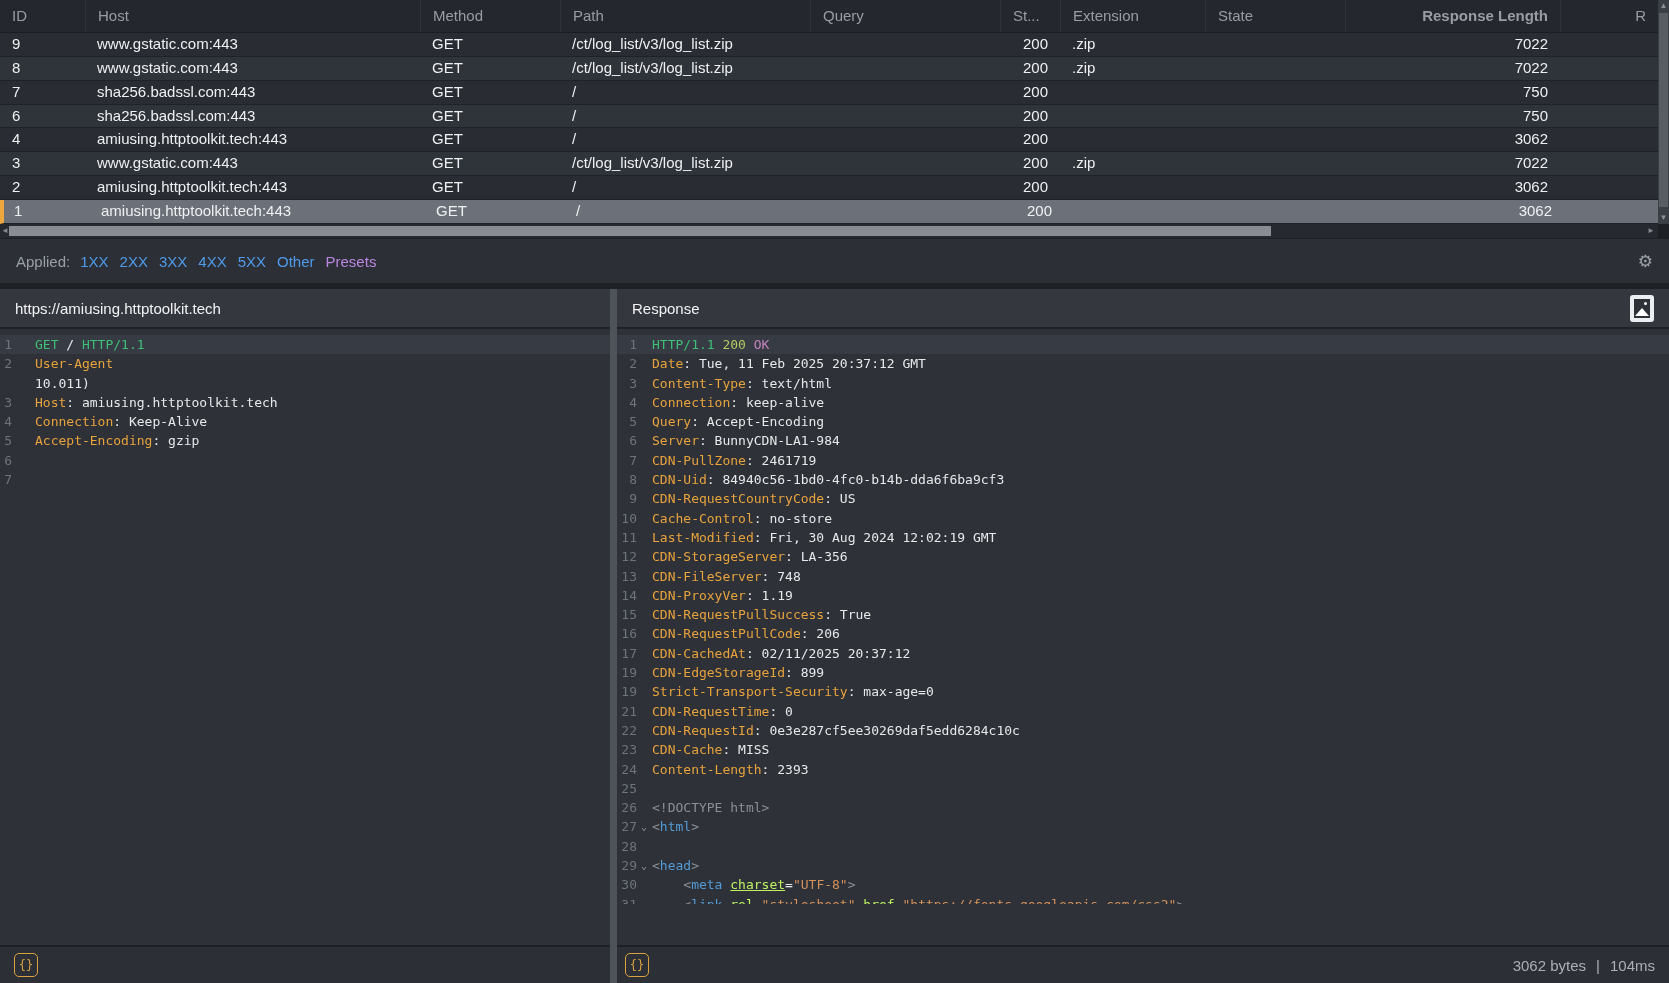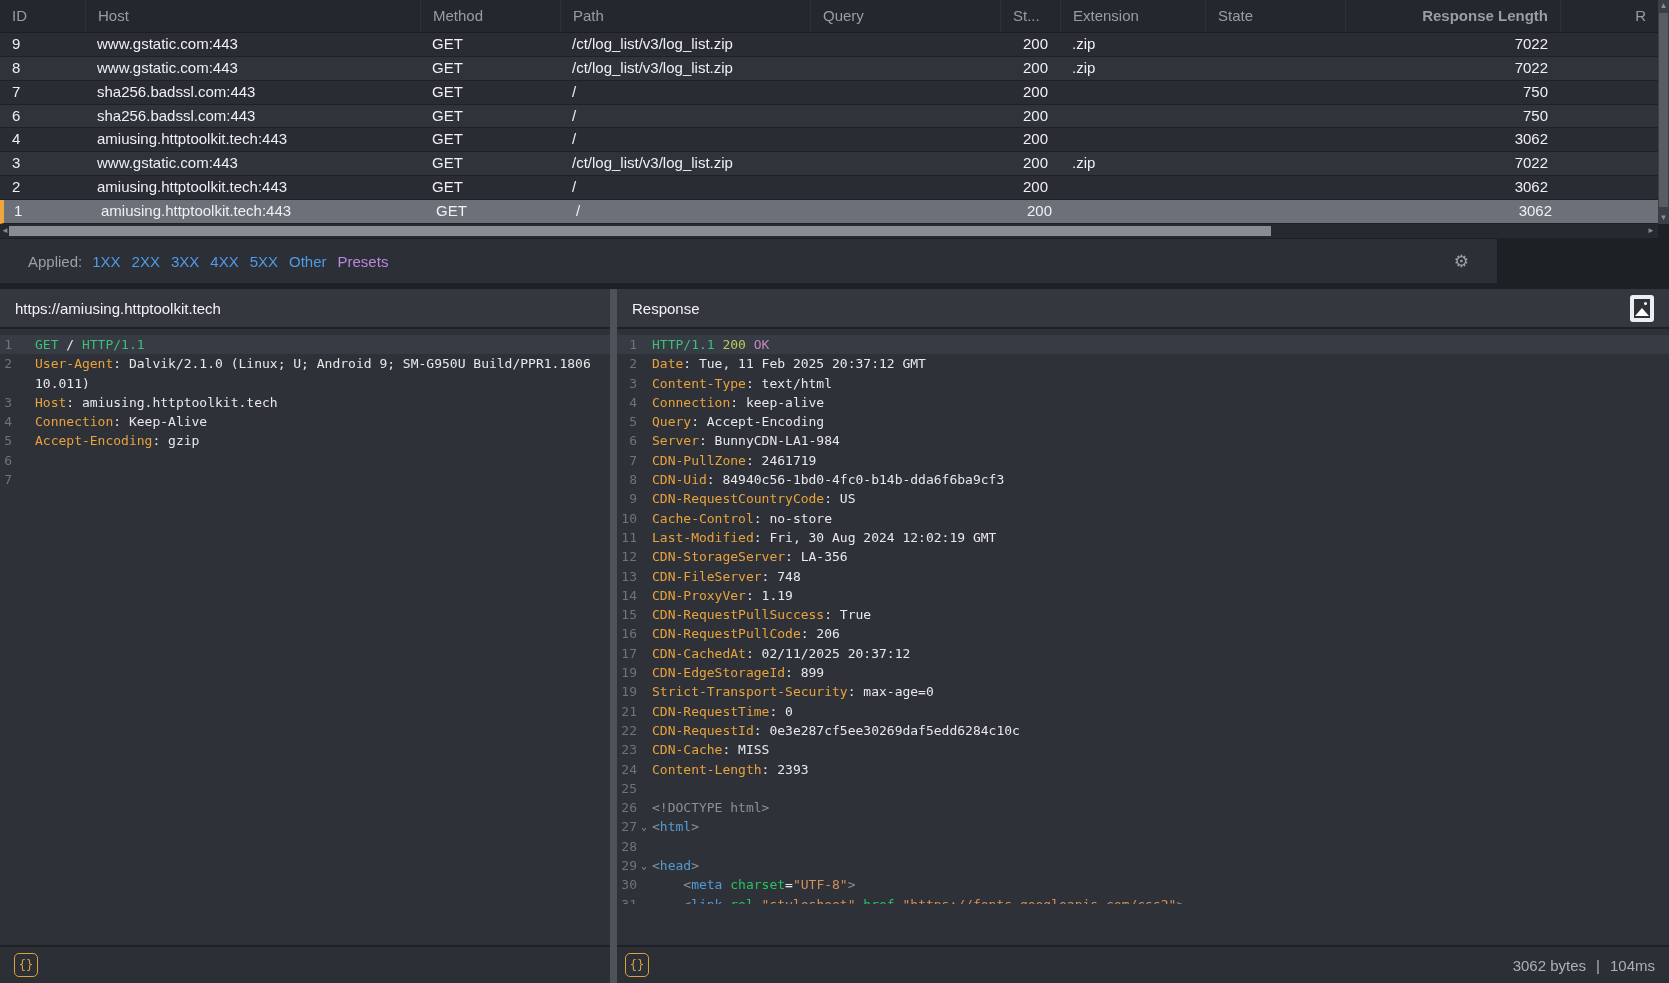--- a/index.html
+++ b/index.html
@@ -26,22 +26,22 @@
   .vscroll{position:absolute;right:0;top:0;width:11px;height:224px;background:#3a3e45;}
   .vthumb{position:absolute;left:1px;right:1px;top:13px;height:194px;background:#585d64;}
   .varrow{position:absolute;left:0;width:11px;height:12px;color:#8a8f96;font-size:8px;line-height:12px;text-align:center;}
   .varrow.up{top:0;} .varrow.down{bottom:0;}
   .hscroll{position:absolute;left:0;top:224px;width:1658px;height:14px;background:#26292f;}
   .hthumb{position:absolute;top:2px;height:10px;left:9px;width:1262px;background:#898d93;}
   .harrow{position:absolute;top:0;width:10px;height:14px;color:#85898f;font-size:8px;line-height:14px;text-align:center;}
   .harrow.left{left:0;} .harrow.right{right:2px;}
 
   
-  .filter-bar{position:absolute;left:0;top:239px;width:1497px;height:44px;background:#2c2f36;
-              display:flex;align-items:center;box-sizing:border-box;padding:0 28px;font-size:15px;}
+  .filter-bar{position:absolute;left:0;top:239px;width:1669px;height:44px;background:#2c2f36;
+              display:flex;align-items:center;box-sizing:border-box;padding:0 16px;font-size:15px;}
   .filter-label{color:#9aa0a6;margin-right:10px;}
   .filter-link{color:#4f9bea;margin-right:11px;cursor:pointer;}
   .presets-link{color:#bb86e0;cursor:pointer;}
   .gear{margin-left:auto;color:#9ba0a7;font-size:17px;cursor:pointer;}
 
   
   .split{position:absolute;left:0;top:289px;width:1669px;height:694px;display:flex;}
   .pane{display:flex;flex-direction:column;min-width:0;}
   .pane.left{width:610px;}
   .divider{width:7px;background:#4e535a;cursor:col-resize;}
@@ -53,21 +53,21 @@
           font-family:"DejaVu Sans Mono",monospace;font-size:13px;}
   .code-line{display:flex;height:19.3px;line-height:19.3px;white-space:pre;}
   .code-line.hl{background:#373b44;}
   .code-line.clip{height:9px;overflow:hidden;}
   .ln{color:#6e747b;text-align:right;flex:none;}
   .left .ln{width:12px;} .left .fold-slot{width:23px;flex:none;}
   .right .ln{width:20px;} .right .fold-slot{width:15px;flex:none;}
   .fold-slot{color:#9aa0a6;font-size:10px;padding-left:4px;box-sizing:border-box;}
   .tok-key{color:#e8a33d;} .tok-val{color:#e6e8ea;} .tok-green{color:#3fbf77;}
   .tok-num{color:#b3cc60;} .tok-ok{color:#c586c0;} .tok-gray{color:#8b9096;}
-  .tok-tag{color:#539bd6;} .tok-attr{color:#22c55e;} .tok-str{color:#d2915a;}
+  .tok-tag{color:#539bd6;} .tok-attr{color:#bef264;text-decoration:underline;} .tok-str{color:#d2915a;}
 
   .pane-footer{height:38px;flex:0 0 38px;background:#2c2f36;border-top:2px solid #1d2025;
                display:flex;align-items:center;box-sizing:border-box;padding:0 14px;}
   .pane.right .pane-footer{padding:0 14px 0 8px;}
   .fmt-btn{width:22px;height:22px;border:1.5px solid #d9a23f;border-radius:5px;color:#d9a23f;
            font-family:"DejaVu Sans Mono",monospace;font-size:12px;display:flex;align-items:center;
            justify-content:center;cursor:pointer;background:transparent;}
   .resp-stats{margin-left:auto;color:#abb0b6;font-size:15px;display:flex;gap:10px;align-items:center;}
 
   .img-btn{margin-left:auto;width:24px;height:27px;background:#eceff1;border-radius:3px;
@@ -220,21 +220,21 @@
     <span class="gear">⚙</span>
   </div>
 
   <div class="split">
     <div class="pane left">
       <div class="pane-header">
         <span>https://amiusing.httptoolkit.tech</span>
       </div>
       <div class="editor">
           <div class="code-line hl"><span class="ln">1</span><span class="fold-slot"></span><span class="tok-green">GET</span><span class="tok-val"> / </span><span class="tok-green">HTTP/1.1</span></div>
-          <div class="code-line"><span class="ln">2</span><span class="fold-slot"></span><span class="tok-key">User-Agent</span><span class="tok-val">: Dalvik/2.1.0 (Linux; U; Android 9; SM-G950U Build/PPR1.1806</span></div>
+          <div class="code-line"><span class="ln">2</span><span class="fold-slot"></span><span class="tok-key">User-Agent</span></div>
           <div class="code-line"><span class="ln"></span><span class="fold-slot"></span><span class="tok-val">10.011)</span></div>
           <div class="code-line"><span class="ln">3</span><span class="fold-slot"></span><span class="tok-key">Host</span><span class="tok-val">: amiusing.httptoolkit.tech</span></div>
           <div class="code-line"><span class="ln">4</span><span class="fold-slot"></span><span class="tok-key">Connection</span><span class="tok-val">: Keep-Alive</span></div>
           <div class="code-line"><span class="ln">5</span><span class="fold-slot"></span><span class="tok-key">Accept-Encoding</span><span class="tok-val">: gzip</span></div>
           <div class="code-line"><span class="ln">6</span><span class="fold-slot"></span></div>
           <div class="code-line"><span class="ln">7</span><span class="fold-slot"></span></div>
         </div>
       <div class="pane-footer">
         <span class="fmt-btn">{}</span>
       </div>

